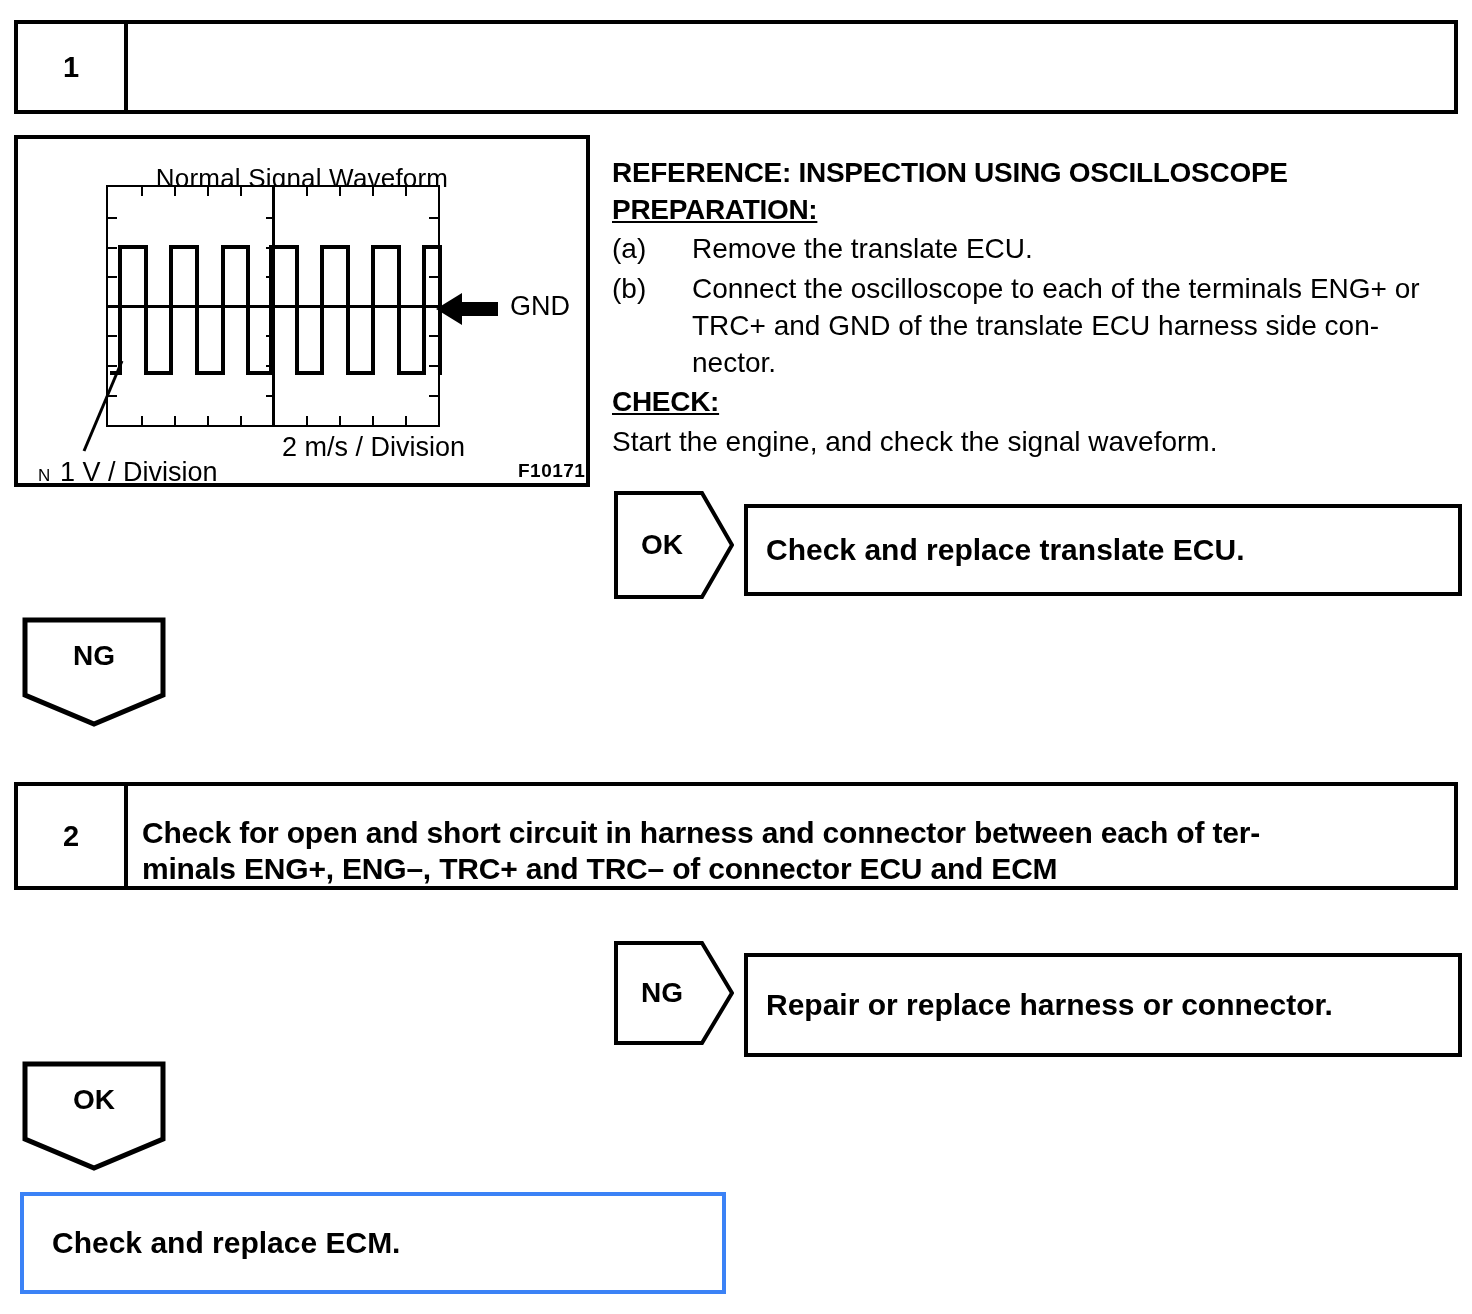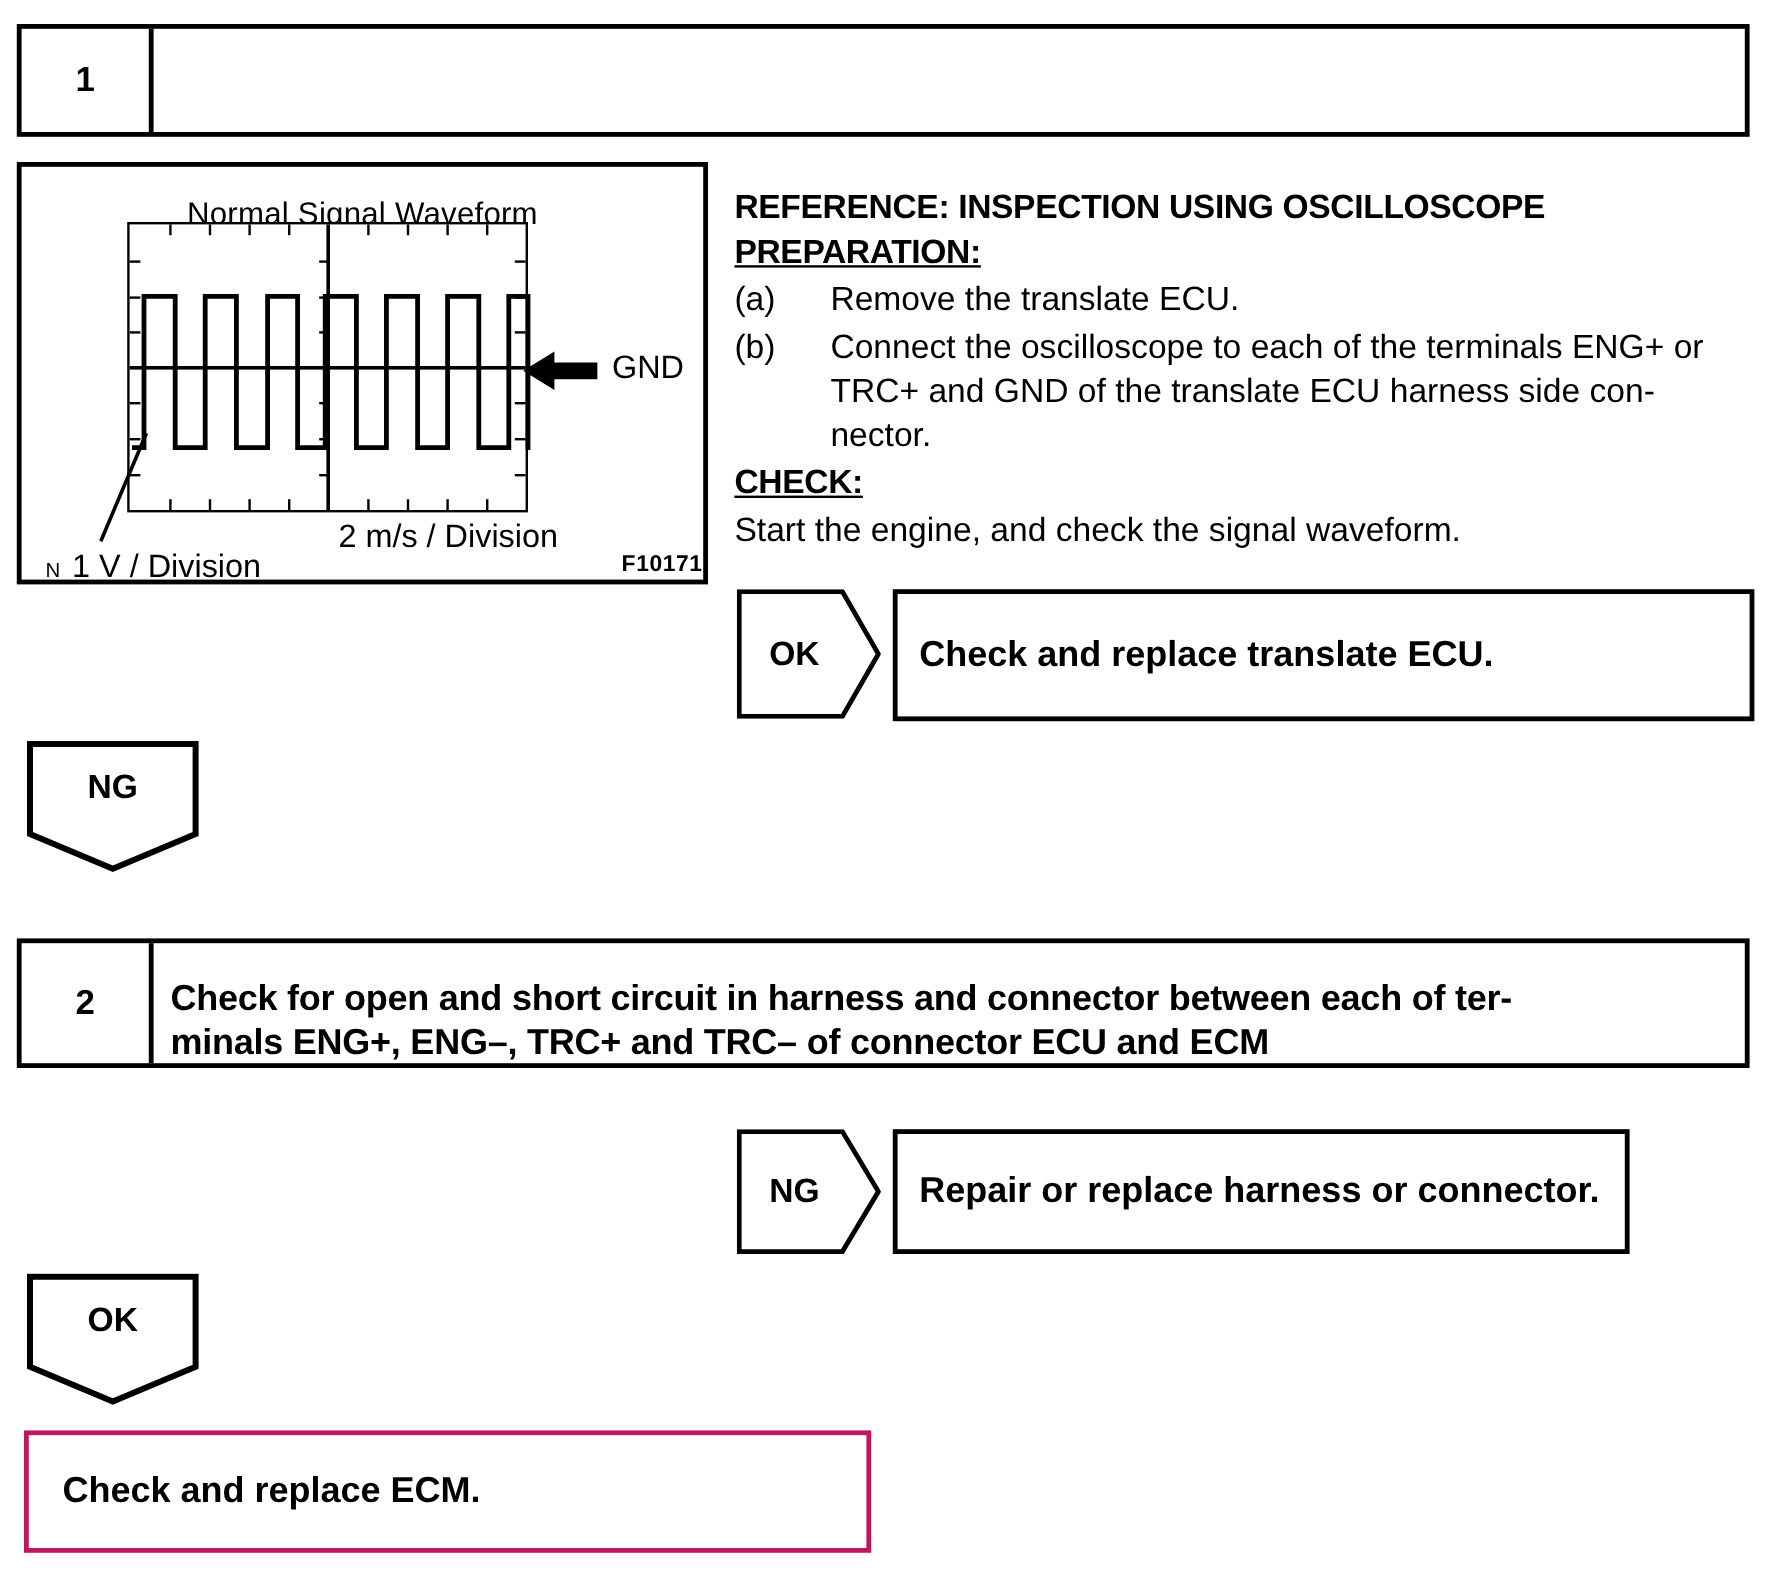--- a/index.html
+++ b/index.html
@@ -201,21 +201,21 @@
     font-size: 28px;
     display: flex;
     align-items: center;
     justify-content: center;
   }
 
   
   .terminal-box {
     position: absolute;
     box-sizing: border-box;
-    border: 4px solid #be185d;
+    border: 4px solid #3b82f6;
     background: #fff;
     display: flex;
     align-items: center;
     padding-left: 28px;
     font-weight: bold;
     font-size: 30px;
   }
 </style>
 </head>
 <body>
@@ -316,21 +316,21 @@
 
     <div class="ref-head underline" style="margin-top:2px;">CHECK:</div>
     <div class="ref-plain">Start the engine, and check the signal waveform.</div>
   </div>
 
   <div class="result-row" style="left:614px; top:491px; width:848px; height:108px;">
     <svg class="judge-pent" width="120" height="108" viewBox="0 0 120 108">
       <polygon points="2,2 88,2 118,54 88,106 2,106" fill="#fff" stroke="#000" stroke-width="4"></polygon>
     </svg>
     <div class="judge-label" style="left:0px; top:0px; width:96px; height:108px;">OK</div>
-    <div class="result-box" style="left:130px; top:0px; width:718px; height:110px;">Check and replace translate ECU.</div>
+    <div class="result-box" style="left:130px; top:13px; width:718px; height:92px;">Check and replace translate ECU.</div>
   </div>
 
   <div class="down-badge" style="left:22px; top:617px; width:144px; height:110px;">
     <svg width="144" height="110" viewBox="0 0 144 110">
       <polygon points="3,3 141,3 141,78 72,107 3,78" fill="#fff" stroke="#000" stroke-width="5"></polygon>
     </svg>
     <div class="down-badge-label" style="left:0px; top:0px; width:144px; height:78px;">NG</div>
   </div>
 
   <div class="step-box" style="left:14px; top:782px; width:1444px; height:108px;">
@@ -341,21 +341,21 @@
         <div>minals ENG+, ENG–, TRC+ and TRC– of connector ECU and ECM</div>
       </div>
     </div>
   </div>
 
   <div class="result-row" style="left:614px; top:941px; width:848px; height:104px;">
     <svg class="judge-pent" width="120" height="104" viewBox="0 0 120 104">
       <polygon points="2,2 88,2 118,52 88,102 2,102" fill="#fff" stroke="#000" stroke-width="4"></polygon>
     </svg>
     <div class="judge-label" style="left:0px; top:0px; width:96px; height:104px;">NG</div>
-    <div class="result-box" style="left:130px; top:0px; width:614px; height:104px;">Repair or replace harness or connector.</div>
+    <div class="result-box" style="left:130px; top:12px; width:718px; height:104px;">Repair or replace harness or connector.</div>
   </div>
 
   <div class="down-badge" style="left:22px; top:1061px; width:144px; height:110px;">
     <svg width="144" height="110" viewBox="0 0 144 110">
       <polygon points="3,3 141,3 141,78 72,107 3,78" fill="#fff" stroke="#000" stroke-width="5"></polygon>
     </svg>
     <div class="down-badge-label" style="left:0px; top:0px; width:144px; height:78px;">OK</div>
   </div>
 
   <div class="terminal-box" style="left:20px; top:1192px; width:706px; height:102px;">Check and replace ECM.</div>

